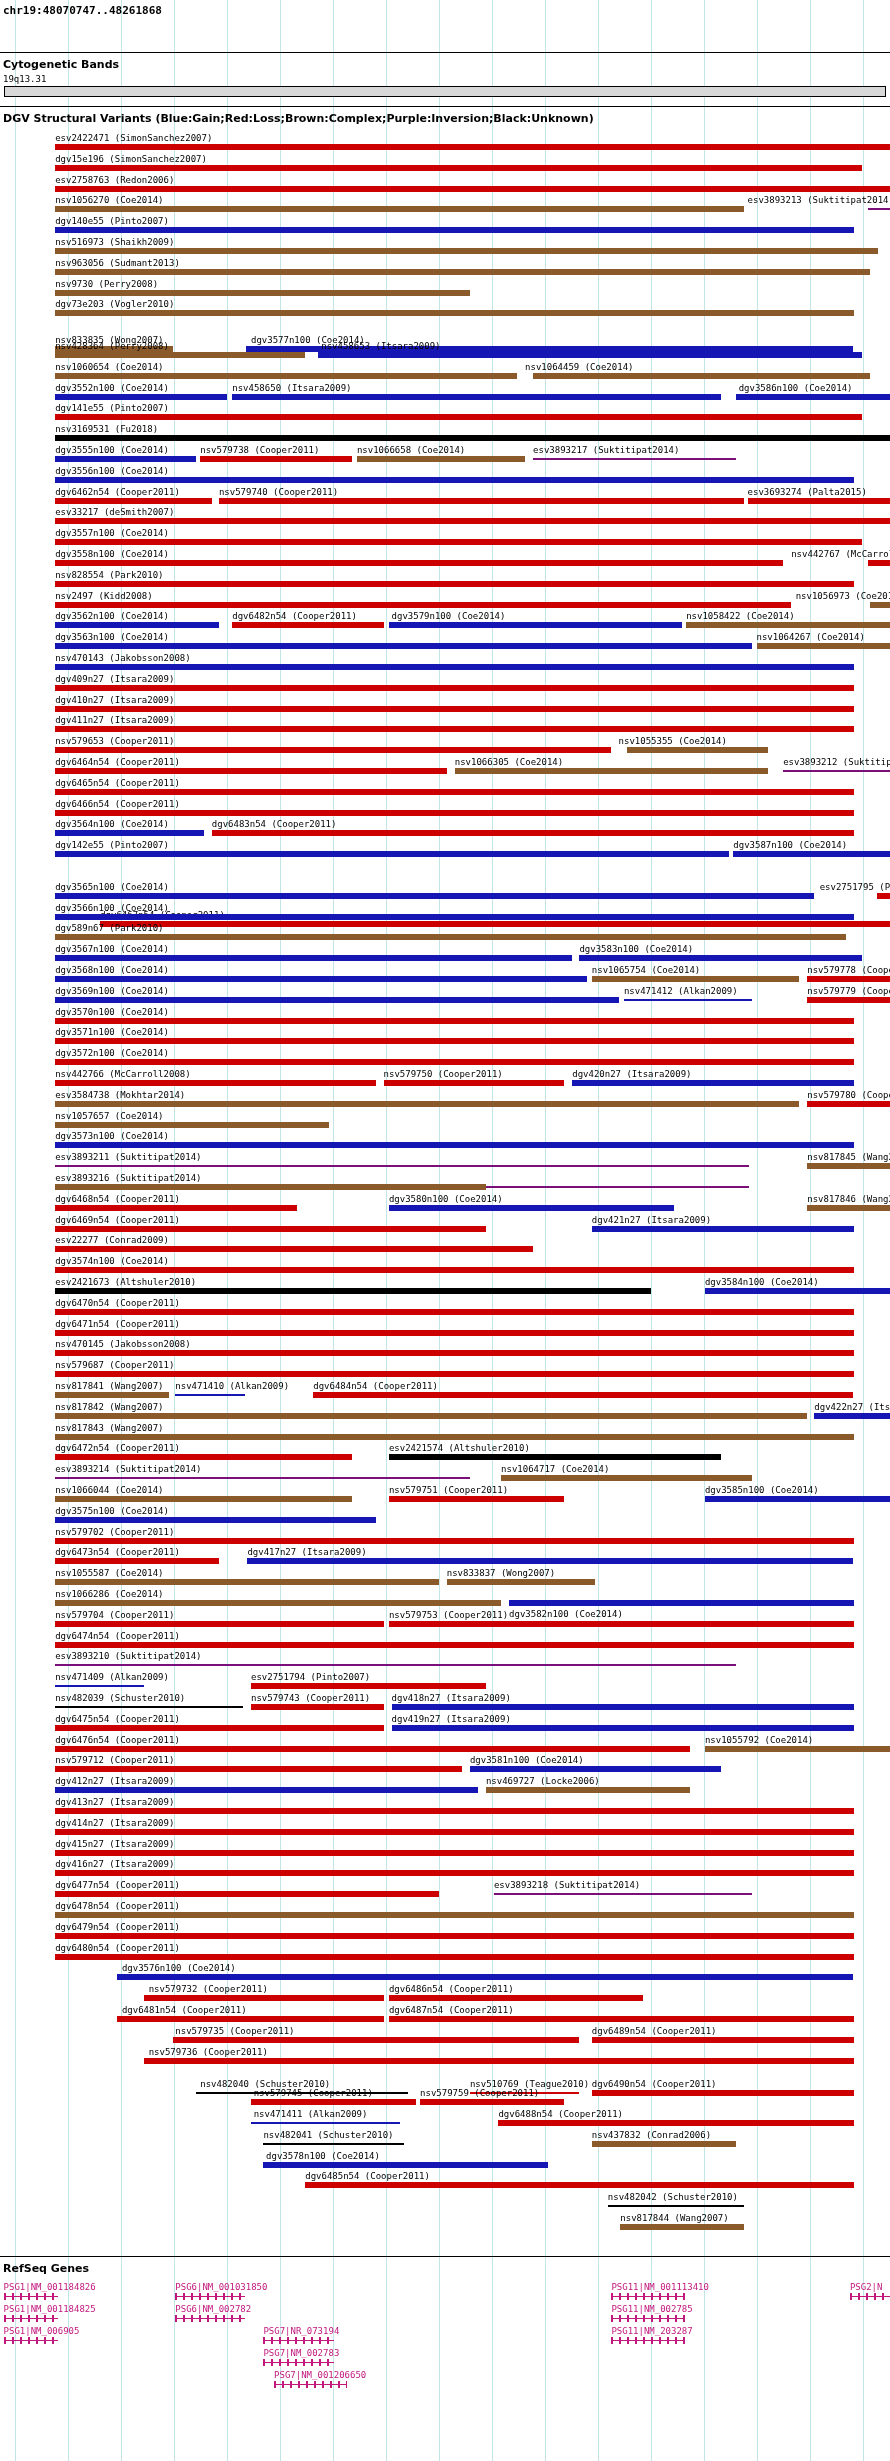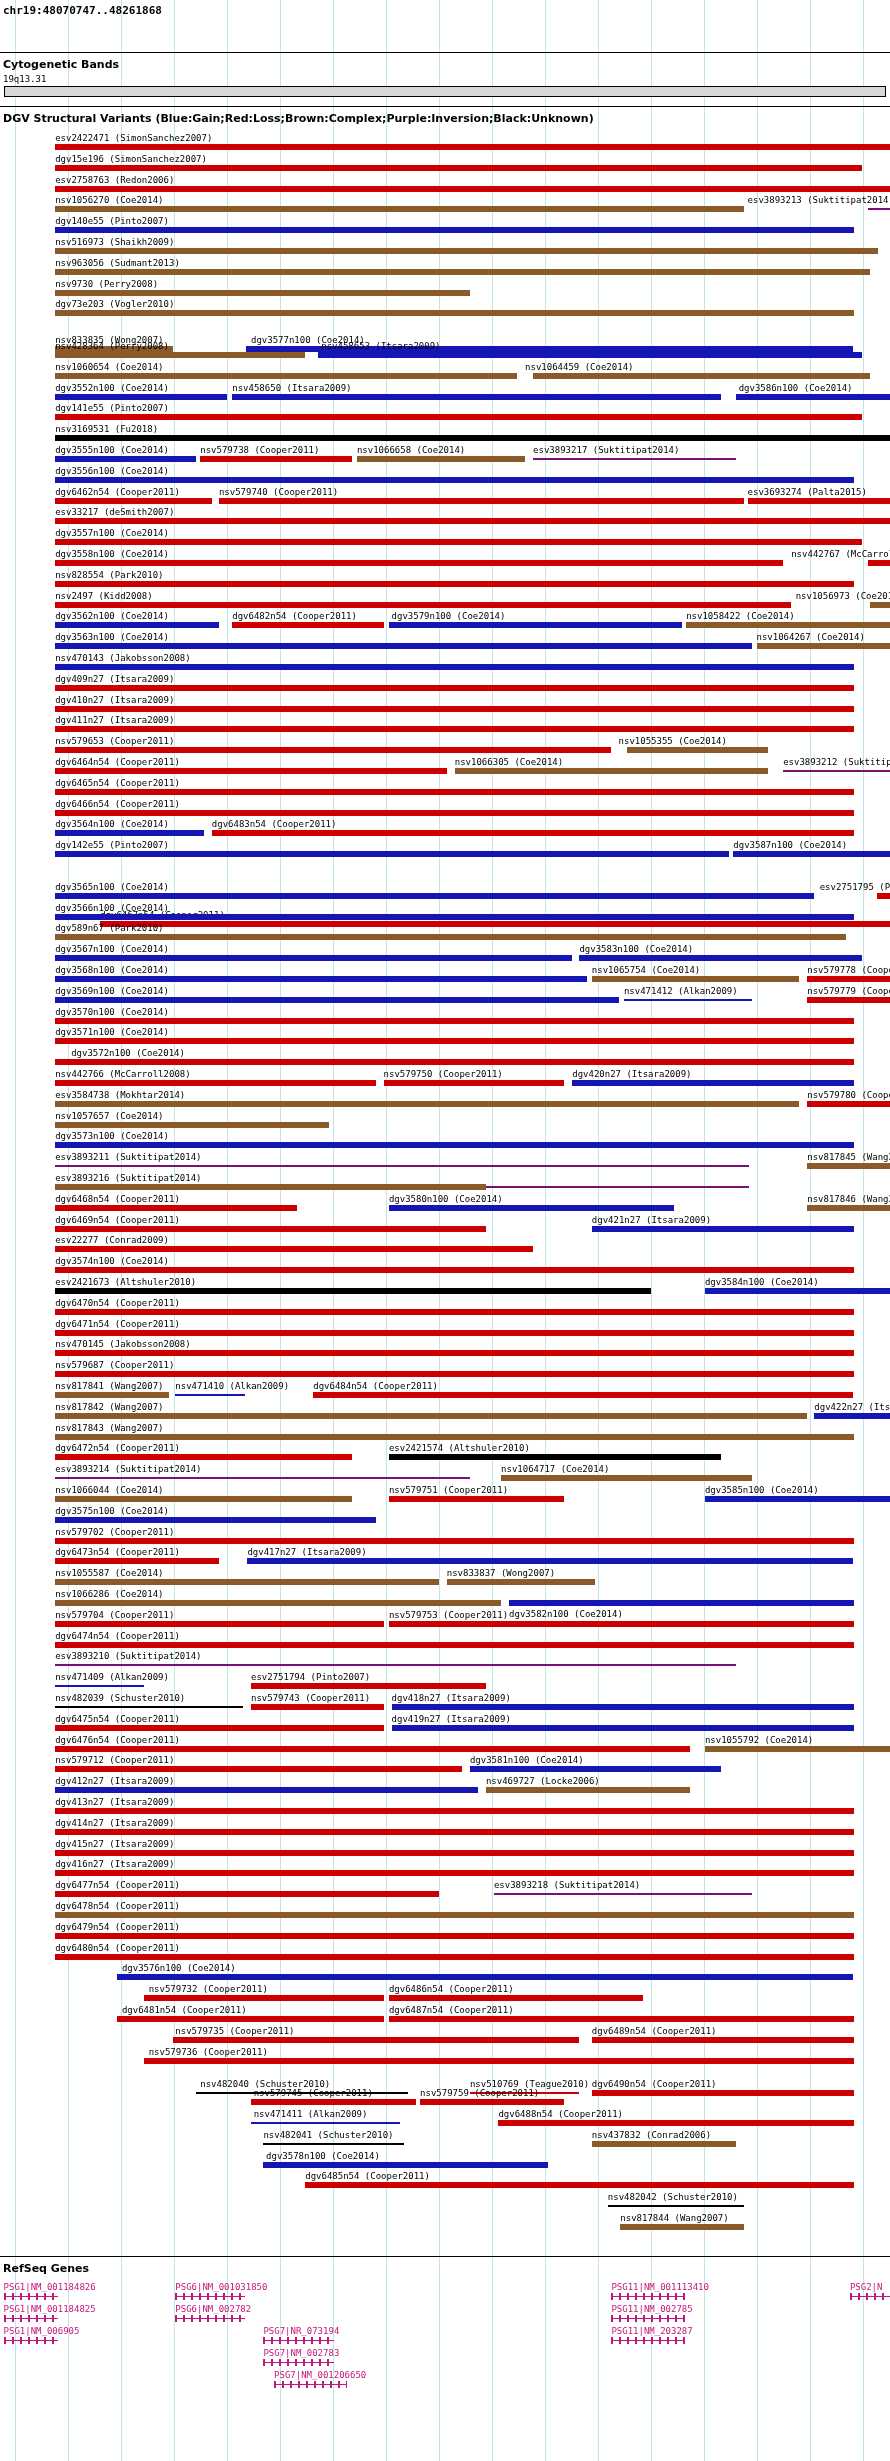--- a/index.html
+++ b/index.html
@@ -288,21 +288,21 @@
       </div>
       <div class="vrow" style="top: 1006.6px;">
         <span class="row-label" style="left: 6.2%;">dgv3570n100 (Coe2014)</span>
         <div class="bar" style="left: 6.2%; width: 89.7%; background: rgb(204, 0, 0);"></div>
       </div>
       <div class="vrow" style="top: 1027.4px;">
         <span class="row-label" style="left: 6.2%;">dgv3571n100 (Coe2014)</span>
         <div class="bar" style="left: 6.2%; width: 89.7%; background: rgb(204, 0, 0);"></div>
       </div>
       <div class="vrow" style="top: 1048.2px;">
-        <span class="row-label" style="left: 6.2%; margin-left: 16px;">dgv3572n100 (Coe2014)</span>
+        <span class="row-label" style="left: 6.2%;">dgv3572n100 (Coe2014)</span>
         <div class="bar" style="left: 6.2%; width: 89.7%; background: rgb(204, 0, 0);"></div>
       </div>
       <div class="vrow" style="top: 1069px;">
         <span class="row-label" style="left: 6.2%;">nsv442766 (McCarroll2008)</span>
         <div class="bar" style="left: 6.2%; width: 36.1%; background: rgb(204, 0, 0);"></div>
         <span class="row-label" style="left: 43.1%;">nsv579750 (Cooper2011)</span>
         <div class="bar" style="left: 43.1%; width: 20.3%; background: rgb(204, 0, 0);"></div>
         <span class="row-label" style="left: 64.3%;">dgv420n27 (Itsara2009)</span>
         <div class="bar" style="left: 64.3%; width: 31.6%; background: rgb(22, 22, 180);"></div>
       </div>

